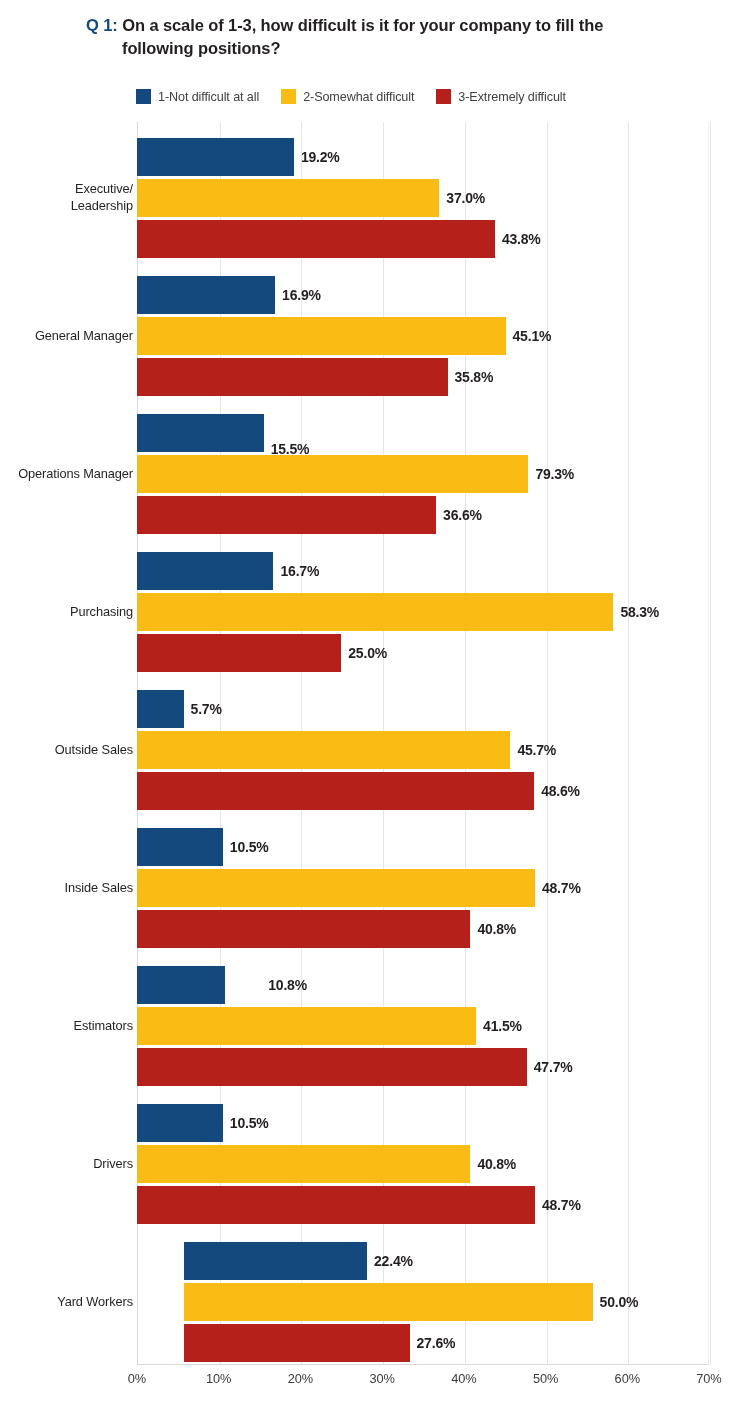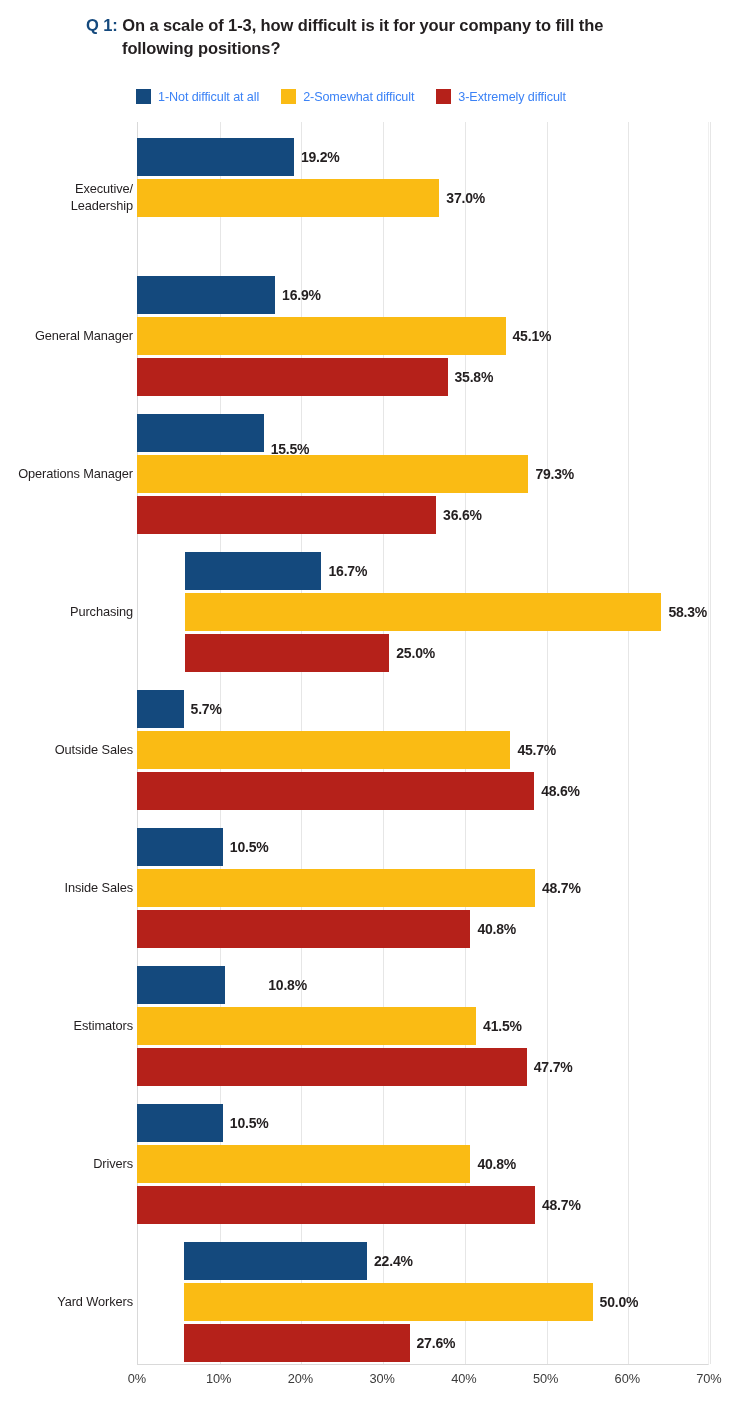--- a/index.html
+++ b/index.html
@@ -52,21 +52,21 @@
     margin-right: 22px;
   }
   .legend-swatch {
     width: 15px;
     height: 15px;
     margin-right: 7px;
     flex: 0 0 auto;
   }
   .legend-label {
     font-size: 12.6px;
-    color: #3b82f6;
+    color: #404040;
     white-space: nowrap;
     letter-spacing: -0.1px;
   }
 
   
   #plot-area {
     position: absolute;
     left: 137px;
     top: 122px;
     width: 572px;
@@ -224,20 +224,24 @@
 <div id="groups">
     <div class="group" style="top: 16px;">
       <div class="bar-row">
         <div class="bar" title="1-Not difficult at all 19.2%" style="width: 156.891px; background: rgb(20, 73, 125);"></div>
         <span class="bar-value" style="left: 163.891px;">19.2%</span>
       </div>
       <div class="bar-row">
         <div class="bar" title="2-Somewhat difficult 37.0%" style="width: 302.343px; background: rgb(250, 187, 20);"></div>
         <span class="bar-value" style="left: 309.343px;">37.0%</span>
       </div>
+      <div class="bar-row">
+        <div class="bar" title="3-Extremely difficult 43.8%" style="width: 357.909px; background: rgb(181, 33, 26);"></div>
+        <span class="bar-value" style="left: 364.909px;">43.8%</span>
+      </div>
     </div>
     <div class="group" style="top: 154px;">
       <div class="bar-row">
         <div class="bar" title="1-Not difficult at all 16.9%" style="width: 138.097px; background: rgb(20, 73, 125);"></div>
         <span class="bar-value" style="left: 145.097px;">16.9%</span>
       </div>
       <div class="bar-row">
         <div class="bar" title="2-Somewhat difficult 45.1%" style="width: 368.531px; background: rgb(250, 187, 20);"></div>
         <span class="bar-value" style="left: 375.531px;">45.1%</span>
       </div>
@@ -253,21 +257,21 @@
       </div>
       <div class="bar-row">
         <div class="bar" title="2-Somewhat difficult 47.9%" style="width: 391.411px; background: rgb(250, 187, 20);"></div>
         <span class="bar-value" style="left: 398.411px;">79.3%</span>
       </div>
       <div class="bar-row">
         <div class="bar" title="3-Extremely difficult 36.6%" style="width: 299.074px; background: rgb(181, 33, 26);"></div>
         <span class="bar-value" style="left: 306.074px;">36.6%</span>
       </div>
     </div>
-    <div class="group" style="top: 430px; padding-left: 48px;">
+    <div class="group" style="top: 430px;">
       <div class="bar-row">
         <div class="bar" title="1-Not difficult at all 16.7%" style="width: 136.463px; background: rgb(20, 73, 125);"></div>
         <span class="bar-value" style="left: 143.463px;">16.7%</span>
       </div>
       <div class="bar-row">
         <div class="bar" title="2-Somewhat difficult 58.3%" style="width: 476.394px; background: rgb(250, 187, 20);"></div>
         <span class="bar-value" style="left: 483.394px;">58.3%</span>
       </div>
       <div class="bar-row">
         <div class="bar" title="3-Extremely difficult 25.0%" style="width: 204.286px; background: rgb(181, 33, 26);"></div>

